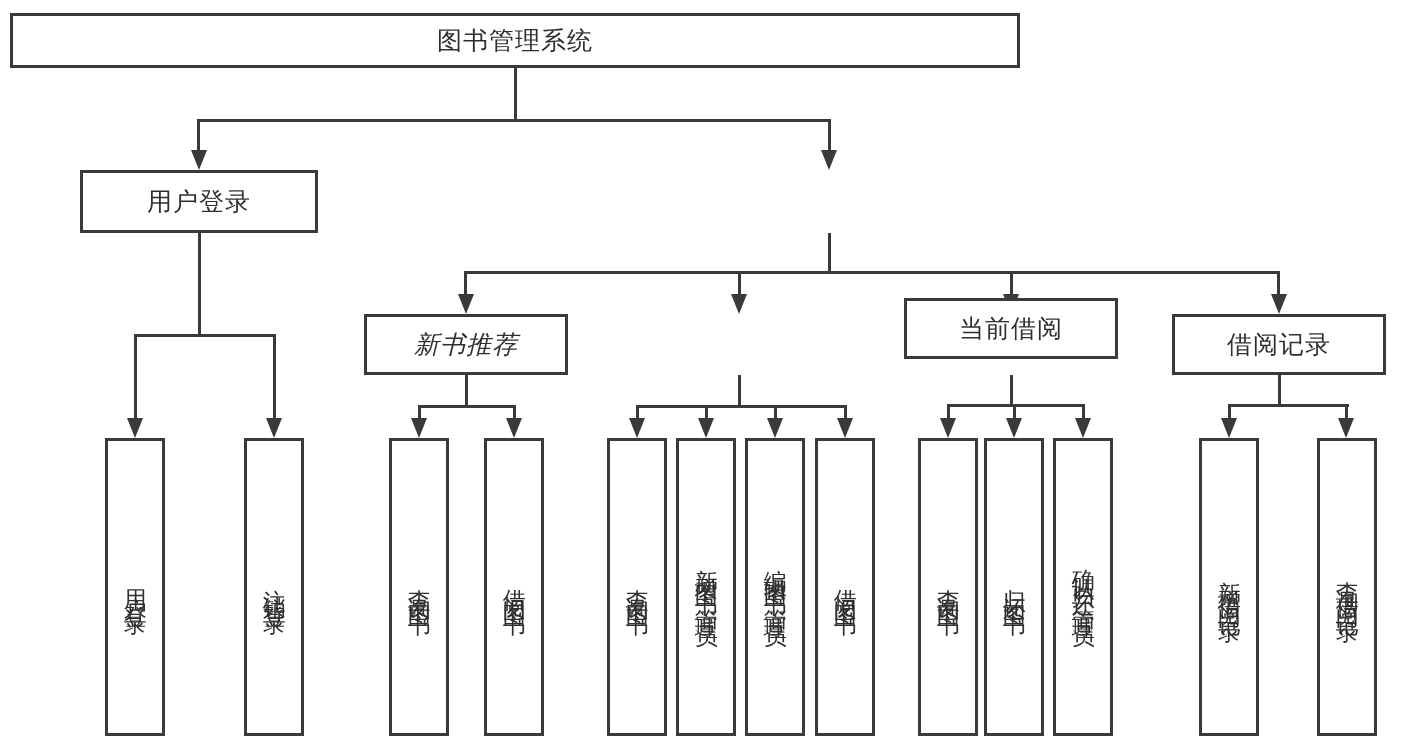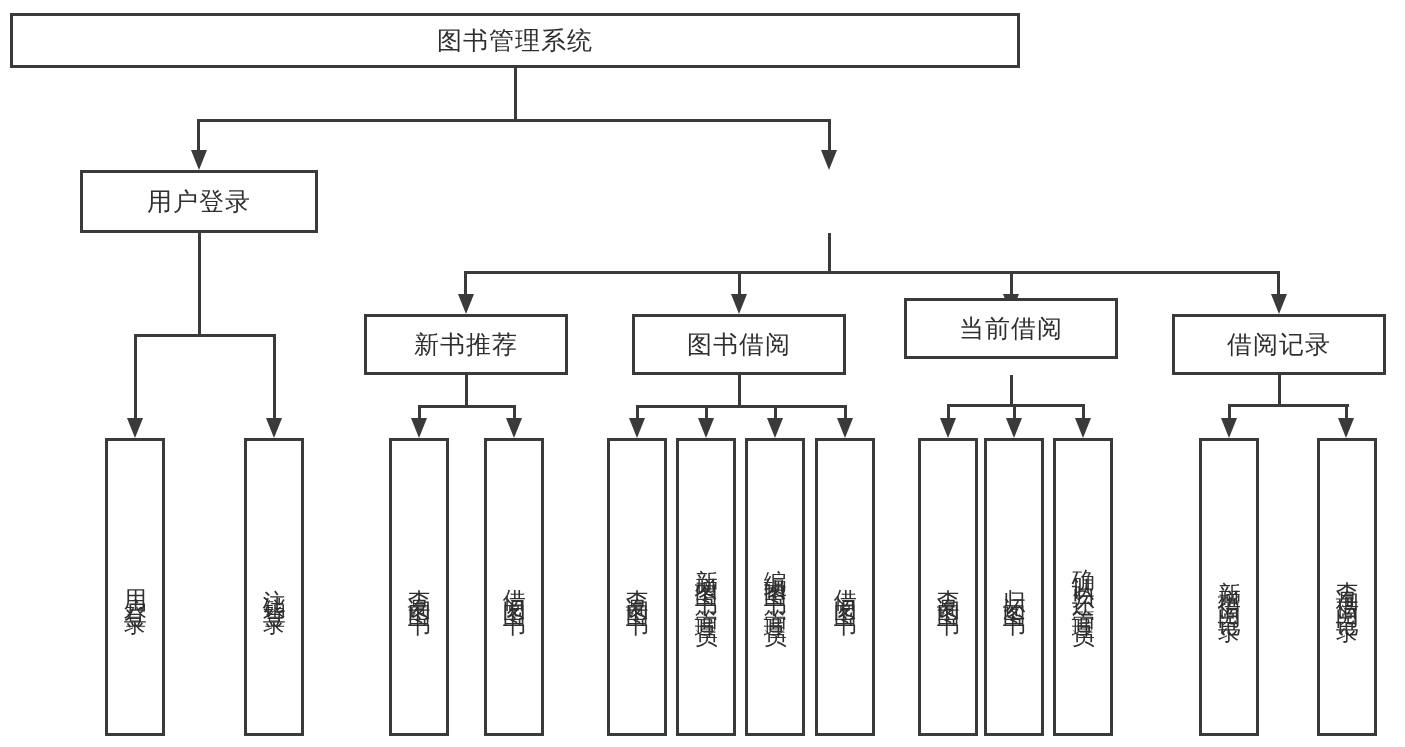--- a/index.html
+++ b/index.html
@@ -61,22 +61,21 @@
   <div class="hl" style="left:464px; top:271px; width:816px;"></div>
   <div class="vl" style="left:464px;  top:271px; height:25px;"></div>
   <div class="ar" style="left:458px;  top:294px;"></div>
   <div class="vl" style="left:738px;  top:271px; height:25px;"></div>
   <div class="ar" style="left:731px;  top:294px;"></div>
   <div class="vl" style="left:1010px; top:271px; height:25px;"></div>
   <div class="ar" style="left:1003px; top:294px;"></div>
   <div class="vl" style="left:1277px; top:271px; height:25px;"></div>
   <div class="ar" style="left:1271px; top:294px;"></div>
 
-  <div class="box" style="left:364px;  top:314px; width:204px; height:61px;">新书推荐</div>
-  <div class="box" style="left:632px;  top:314px; width:214px; height:61px;">图书借阅</div>
+  <div class="box" style="left:364px;  top:314px; width:204px; height:61px;font-style:italic;">新书推荐</div>
   <div class="box" style="left:904px;  top:298px; width:214px; height:61px;font-family:Liberation Serif, serif;">当前借阅</div>
   <div class="box" style="left:1172px; top:314px; width:214px; height:61px;">借阅记录</div>
 
   <div class="vl" style="left:465px; top:375px; height:32px;"></div>
   <div class="hl" style="left:418px; top:405px; width:98px;"></div>
   <div class="vl" style="left:418px; top:405px; height:15px;"></div>
   <div class="ar" style="left:411px; top:418px;"></div>
   <div class="vl" style="left:513px; top:405px; height:15px;"></div>
   <div class="ar" style="left:506px; top:418px;"></div>
 

